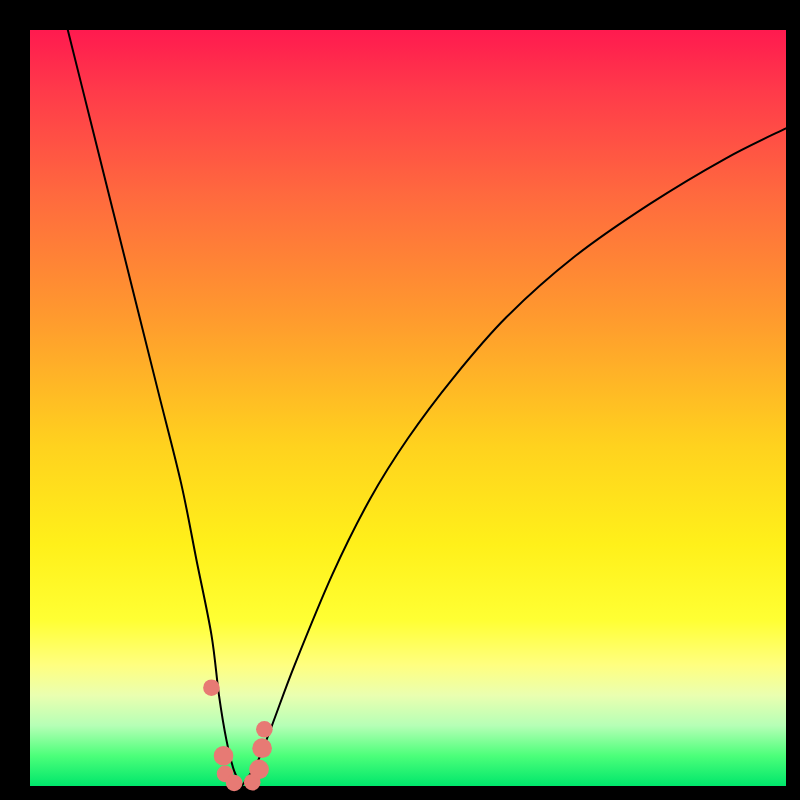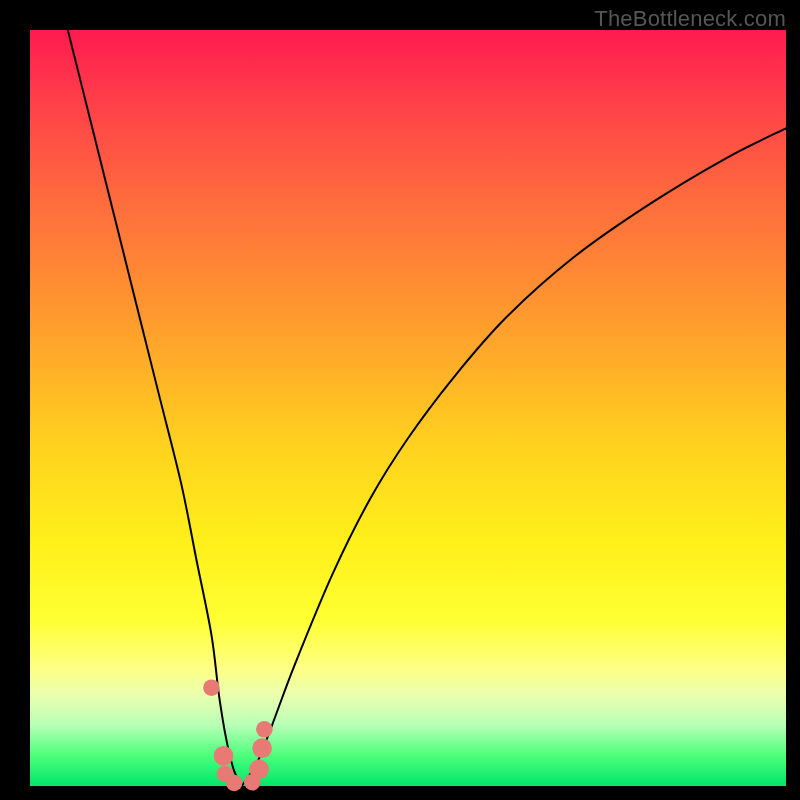--- a/index.html
+++ b/index.html
@@ -53,21 +53,20 @@
     position: absolute;
     left: 0; top: 0;
     width: 756px; height: 756px;
     overflow: visible;
   }
 </style>
 </head>
 <body>
 
 <div class="frame">
-  <div class="watermark">TheBottleneck.com</div>
   <div class="plot">
     <svg class="curves" viewBox="0 0 756 756">
       <g id="series-group">
           <path d="M 37.80 0.00 C 41.58 15.12, 52.92 60.48, 60.48 90.72 C 68.04 120.96, 75.60 151.20, 83.16 181.44 C 90.72 211.68, 98.28 241.92, 105.84 272.16 C 113.40 302.40, 120.96 332.64, 128.52 362.88 C 136.08 393.12, 144.90 425.88, 151.20 453.60 C 157.50 481.32, 161.28 504.00, 166.32 529.20 C 171.36 554.40, 177.66 582.12, 181.44 604.80 C 185.22 627.48, 186.48 647.64, 189.00 665.28 C 191.52 682.92, 194.04 698.04, 196.56 710.64 C 199.08 723.24, 201.60 733.32, 204.12 740.88 C 206.64 748.44, 210.42 753.48, 211.68 756.00" fill="none" stroke="#000000" stroke-width="2" stroke-linecap="round"></path>
           <path d="M 211.68 756.00 C 214.20 752.22, 221.76 743.40, 226.80 733.32 C 231.84 723.24, 235.62 711.90, 241.92 695.52 C 248.22 679.14, 254.52 660.24, 264.60 635.04 C 274.68 609.84, 289.80 572.04, 302.40 544.32 C 315.00 516.60, 327.60 491.40, 340.20 468.72 C 352.80 446.04, 364.14 428.40, 378.00 408.24 C 391.86 388.08, 406.98 367.92, 423.36 347.76 C 439.74 327.60, 456.12 307.44, 476.28 287.28 C 496.44 267.12, 520.38 245.70, 544.32 226.80 C 568.26 207.90, 594.72 190.26, 619.92 173.88 C 645.12 157.50, 672.84 141.12, 695.52 128.52 C 718.20 115.92, 745.92 103.32, 756.00 98.28" fill="none" stroke="#000000" stroke-width="2" stroke-linecap="round"></path>
         </g>
       <g id="marker-group">
           <circle cx="181.44" cy="657.72" r="8.32" fill="#e77a74" stroke="#c95b55" stroke-width="0"></circle>
           <circle cx="193.54" cy="725.76" r="9.83" fill="#e77a74" stroke="#c95b55" stroke-width="0"></circle>
           <circle cx="195.05" cy="743.90" r="8.32" fill="#e77a74" stroke="#c95b55" stroke-width="0"></circle>

